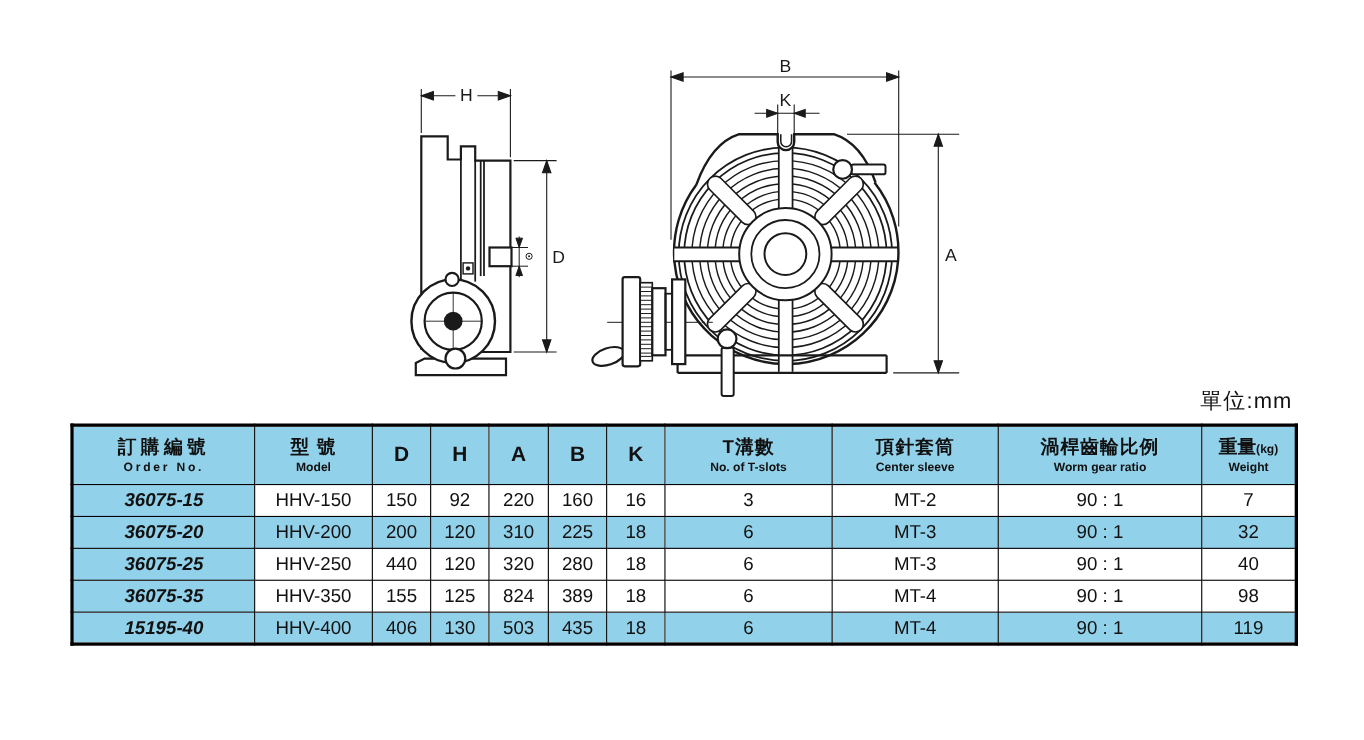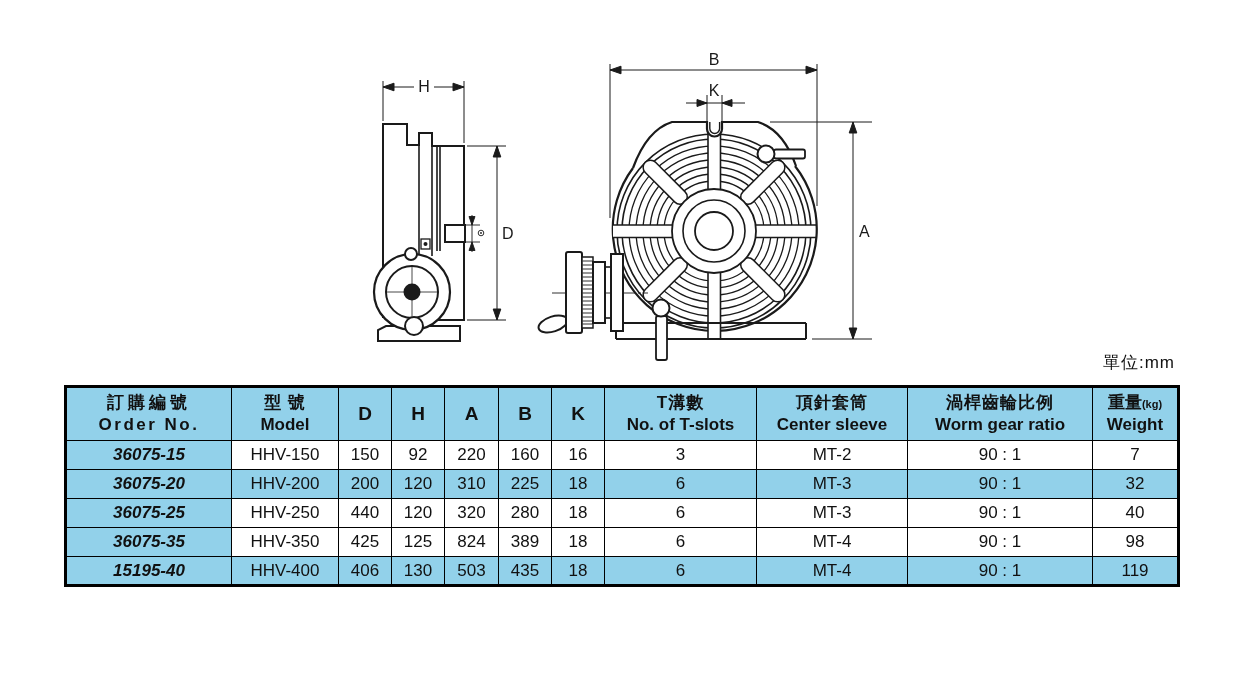--- a/index.html
+++ b/index.html
@@ -1,31 +1,31 @@
 <!DOCTYPE html>
 <html style="--blue: #92d1ea;"><head>
 <meta charset="utf-8">
 <style>
   html,body{margin:0;padding:0;background:#fff;}
   .page{position:relative;width:1240px;height:673px;background:#fff;overflow:hidden;
         font-family:"Liberation Sans","DejaVu Sans",sans-serif;color:#111;}
   svg{position:absolute;top:0;left:0;}
   .unit-label{position:absolute;top:351px;left:1040px;width:135px;text-align:right;
-              font-size:17px;letter-spacing:1px;}
+              font-size:20px;letter-spacing:1px;}
   table.spec{position:absolute;left:64px;top:385px;width:1113px;border-collapse:collapse;
              table-layout:fixed;border:3px solid #000;background:#fff;}
   .spec th,.spec td{border:1.5px solid #000;text-align:center;vertical-align:middle;
              padding:0;overflow:hidden;white-space:nowrap;}
   .spec thead tr{height:54px;}
   .spec thead th{background:var(--blue,#92d1ea);font-weight:bold;}
   .spec tbody tr{height:29px;}
   .spec tbody td{font-size:17px;}
   .zh{display:block;font-size:17px;font-weight:bold;letter-spacing:1px;line-height:1.35;}
   .zh.wide{letter-spacing:4px;}
-  .en{display:block;font-size:17px;font-weight:bold;line-height:1.2;}
+  .en{display:block;font-size:11px;font-weight:bold;line-height:1.2;}
   .en.sp{letter-spacing:2.5px;}
   .letter{font-size:19px;font-weight:bold;}
   .kg{font-size:11px;font-weight:bold;}
   td.order{font-weight:bold;font-style:italic;font-size:18px;background:var(--blue,#92d1ea);}
   tr.alt td{background:var(--blue,#92d1ea);}
   text{font-family:"Liberation Sans","DejaVu Sans",sans-serif;}
 </style>
 </head>
 <body>
 
@@ -284,21 +284,21 @@
       <td>280</td>
       <td>18</td>
       <td>6</td>
       <td>MT-3</td>
       <td>90 : 1</td>
       <td>40</td>
     </tr>
     <tr>
       <td class="order">36075-35</td>
       <td>HHV-350</td>
-      <td>425</td>
+      <td>155</td>
       <td>125</td>
       <td>824</td>
       <td>389</td>
       <td>18</td>
       <td>6</td>
       <td>MT-4</td>
       <td>90 : 1</td>
       <td>98</td>
     </tr>
     <tr class="alt">

